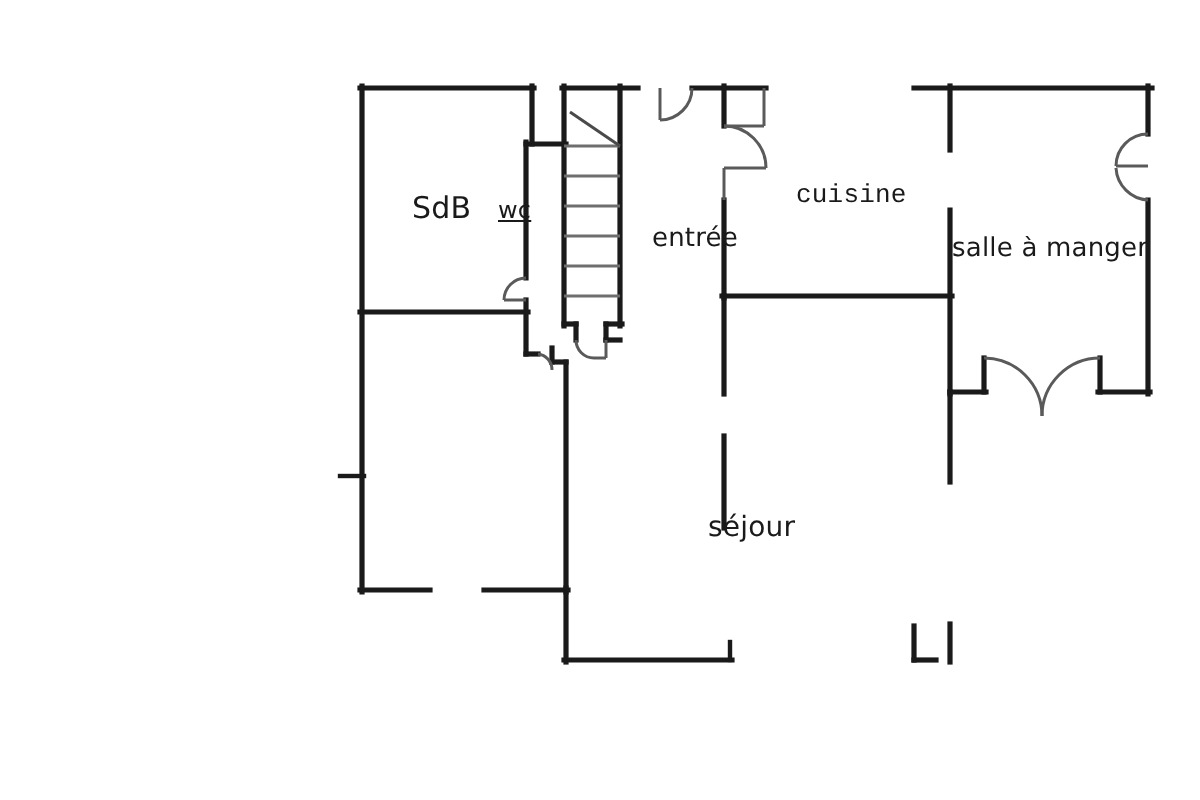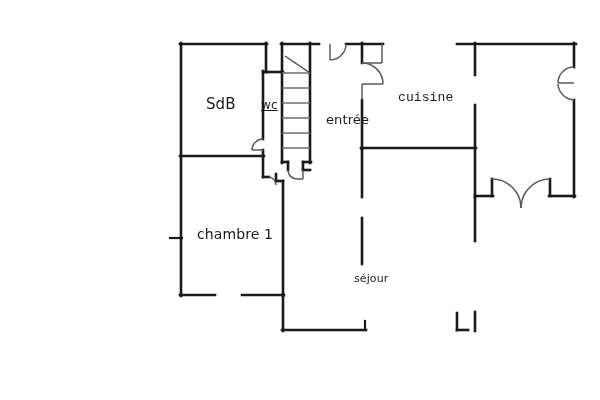--- a/index.html
+++ b/index.html
@@ -146,24 +146,26 @@
     </g>
 
     <g stroke="#1a1a1a" stroke-width="2.2" stroke-linecap="square" fill="none">
       <line x1="150" y1="238" x2="162" y2="238"></line>
       <line x1="345" y1="321" x2="345" y2="330"></line>
     </g>
   </svg>
 
   <div class="room-label" style="left:186px; top:97px; font-size:15px;">SdB</div>
 
-  <div class="room-label" style="left:241px; top:99px; font-size:12px;text-decoration:underline;">wc</div>
+  <div class="room-label" style="left:229px; top:99px; font-size:12px;text-decoration:underline;">wc</div>
 
   <div class="room-label" style="left:306px; top:113px; font-size:13px;">entrée</div>
 
   <div class="room-label" style="left:378px; top:91px; font-size:13px;font-family:Liberation Mono, monospace;">cuisine</div>
 
+  <div class="clip-host" style="left:456px; top:118px; width:99px; height:18px;">
+    <div class="room-label" style="font-size:13px;">salle à manger</div>
+  </div>
 
-  <div class="room-label" style="left:177px; top:227px; font-size:14px;">chambre 1</div>
 
-  <div class="room-label" style="left:334px; top:273px; font-size:11px;">séjour</div>
+  <div class="room-label" style="left:334px; top:257px; font-size:14px;">séjour</div>
 
 </div>
 
 </body></html>

